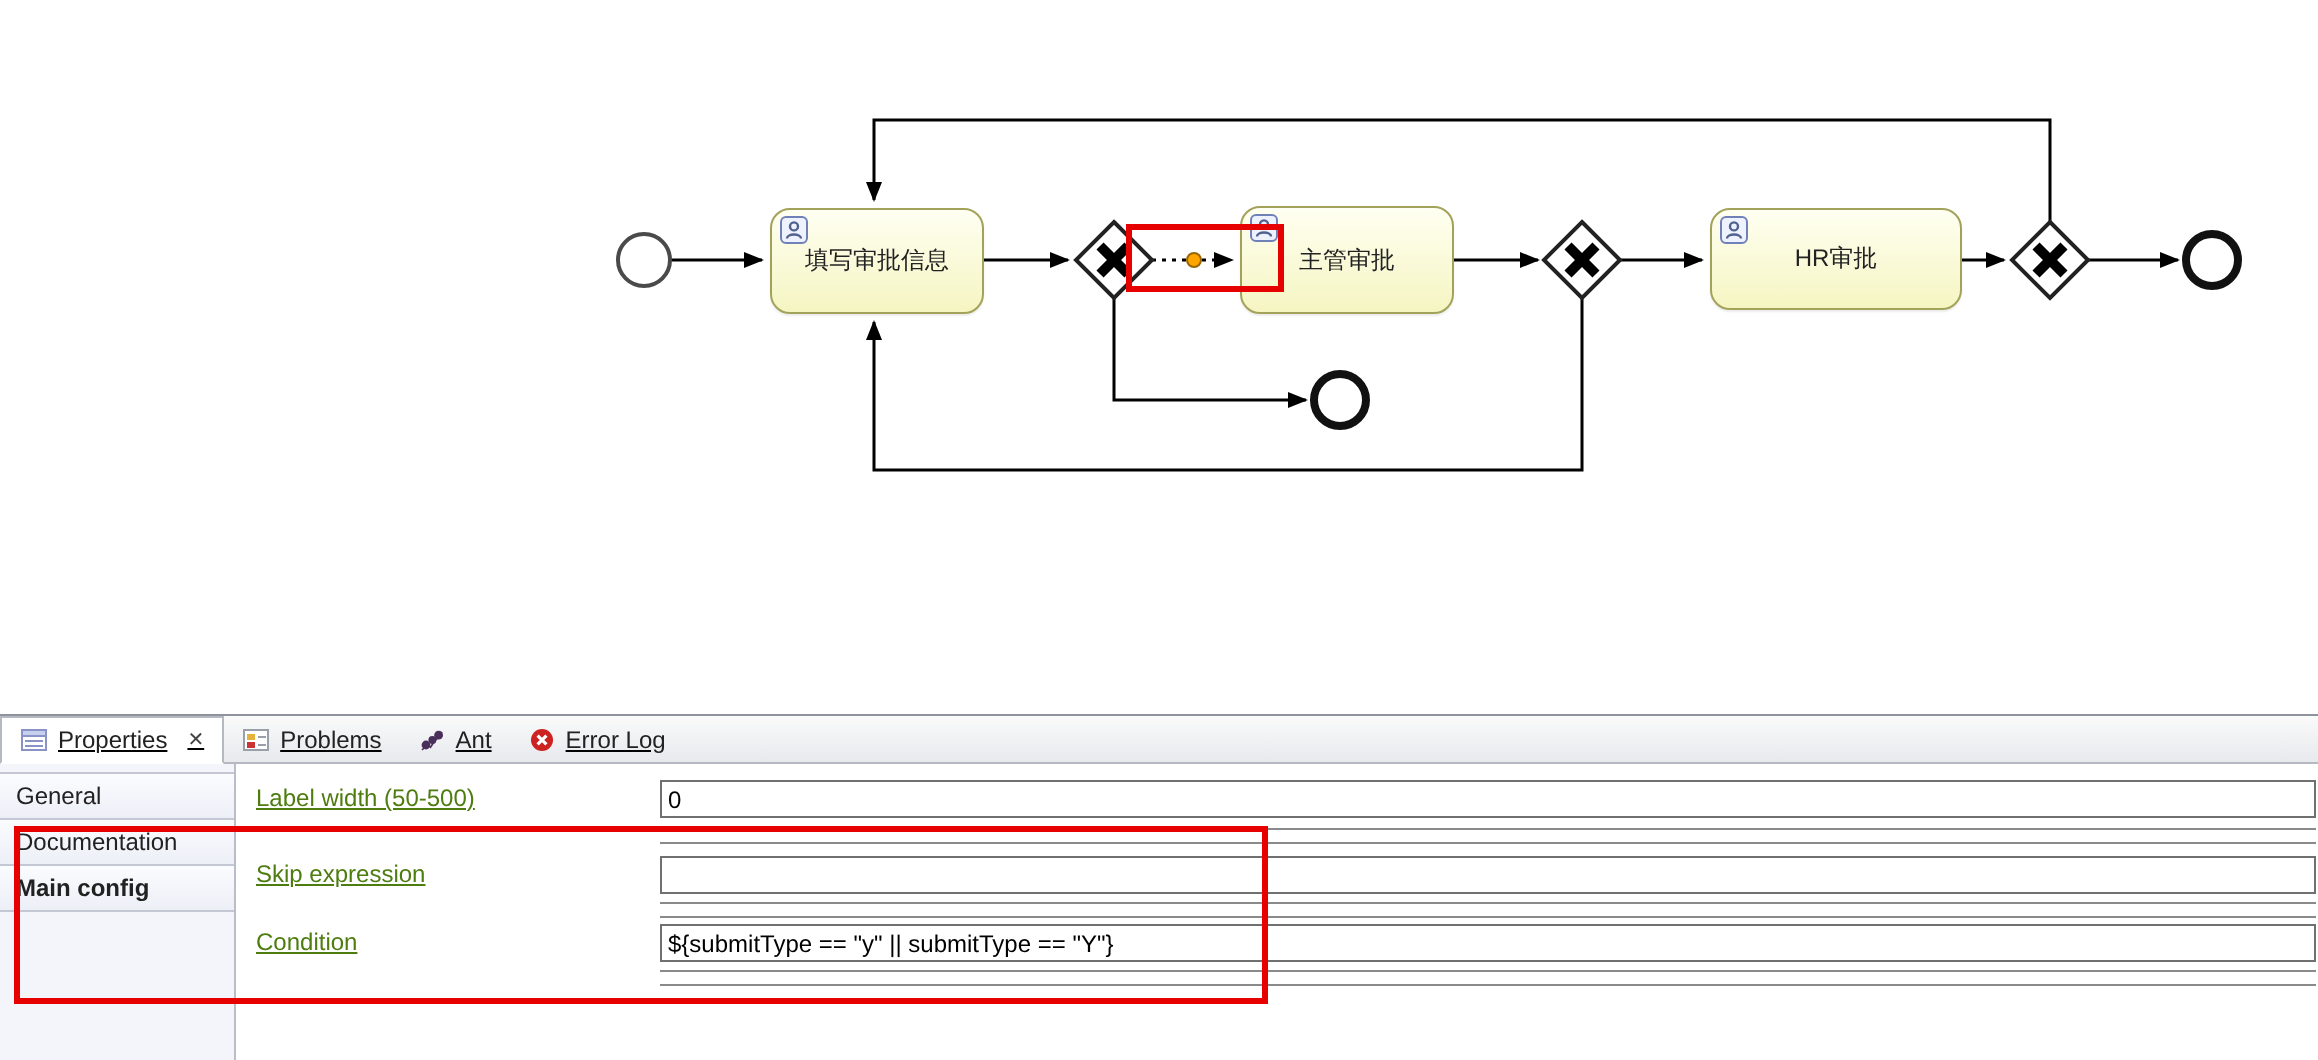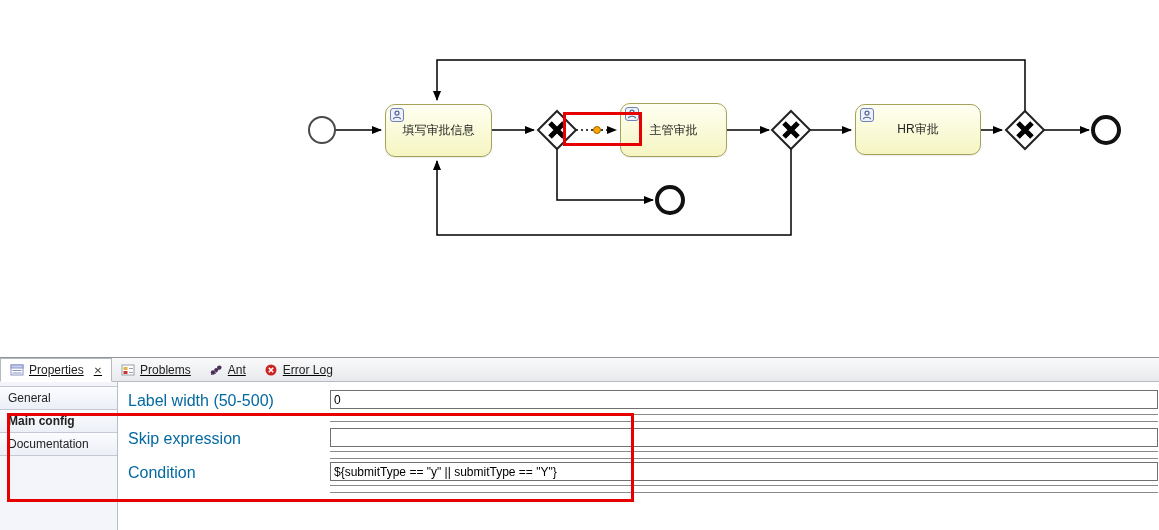--- a/index.html
+++ b/index.html
@@ -31,21 +31,21 @@
 
   .props-body { position:absolute; left:0; top:24px; right:0; bottom:0; background:#fff; }
   .sidebar { position:absolute; left:0; top:0; bottom:0; width:118px; background:#f3f5fb;
              border-right:1px solid #b9bdc9; }
   .side-list { margin-top:4px; border-top:1px solid #c4c8d4; }
   .side-item { height:23px; line-height:23px; padding-left:8px; font-size:12px; color:#222;
                border-bottom:1px solid #c4c8d4; background:linear-gradient(#fbfcff,#edeff7); }
   .side-item.selected { font-weight:bold; }
 
   .form { position:absolute; left:119px; right:0; top:0; bottom:0; background:#fff; }
-  .frow-label { position:absolute; left:9px; font-size:16px; color:#0369a1; white-space:nowrap; }
+  .frow-label { position:absolute; left:9px; font-size:12px; color:#4d7c0f; white-space:nowrap;text-decoration:underline; }
   .frow-input { position:absolute; left:211px; right:1px; height:19px; border:1px solid #707070;
                 font-size:12px; font-family:"Liberation Sans", sans-serif; padding:0 3px; background:#fff; }
   .hline { position:absolute; left:211px; right:1px; height:1px; background:#8a8a8a; }
 </style>
 </head>
 <body>
 
 <div class="screen">
 
   <div class="canvas">
@@ -165,22 +165,22 @@
           </svg>
         </span>
         <span>Error Log</span>
       </div>
     </div>
 
     <div class="props-body">
       <div class="sidebar">
         <div class="side-list">
           <div class="side-item">General</div>
+          <div class="side-item">Documentation</div>
           <div class="side-item selected">Main config</div>
-          <div class="side-item">Documentation</div>
         </div>
       </div>
 
       <div class="form">
         <span class="frow-label" style="top:10px;">Label width (50-500)</span>
         <input class="frow-input" style="top: 8px;" type="text" value="0">
 
         <div class="hline" style="top:32px;"></div>
         <div class="hline" style="top:39px;"></div>
 

